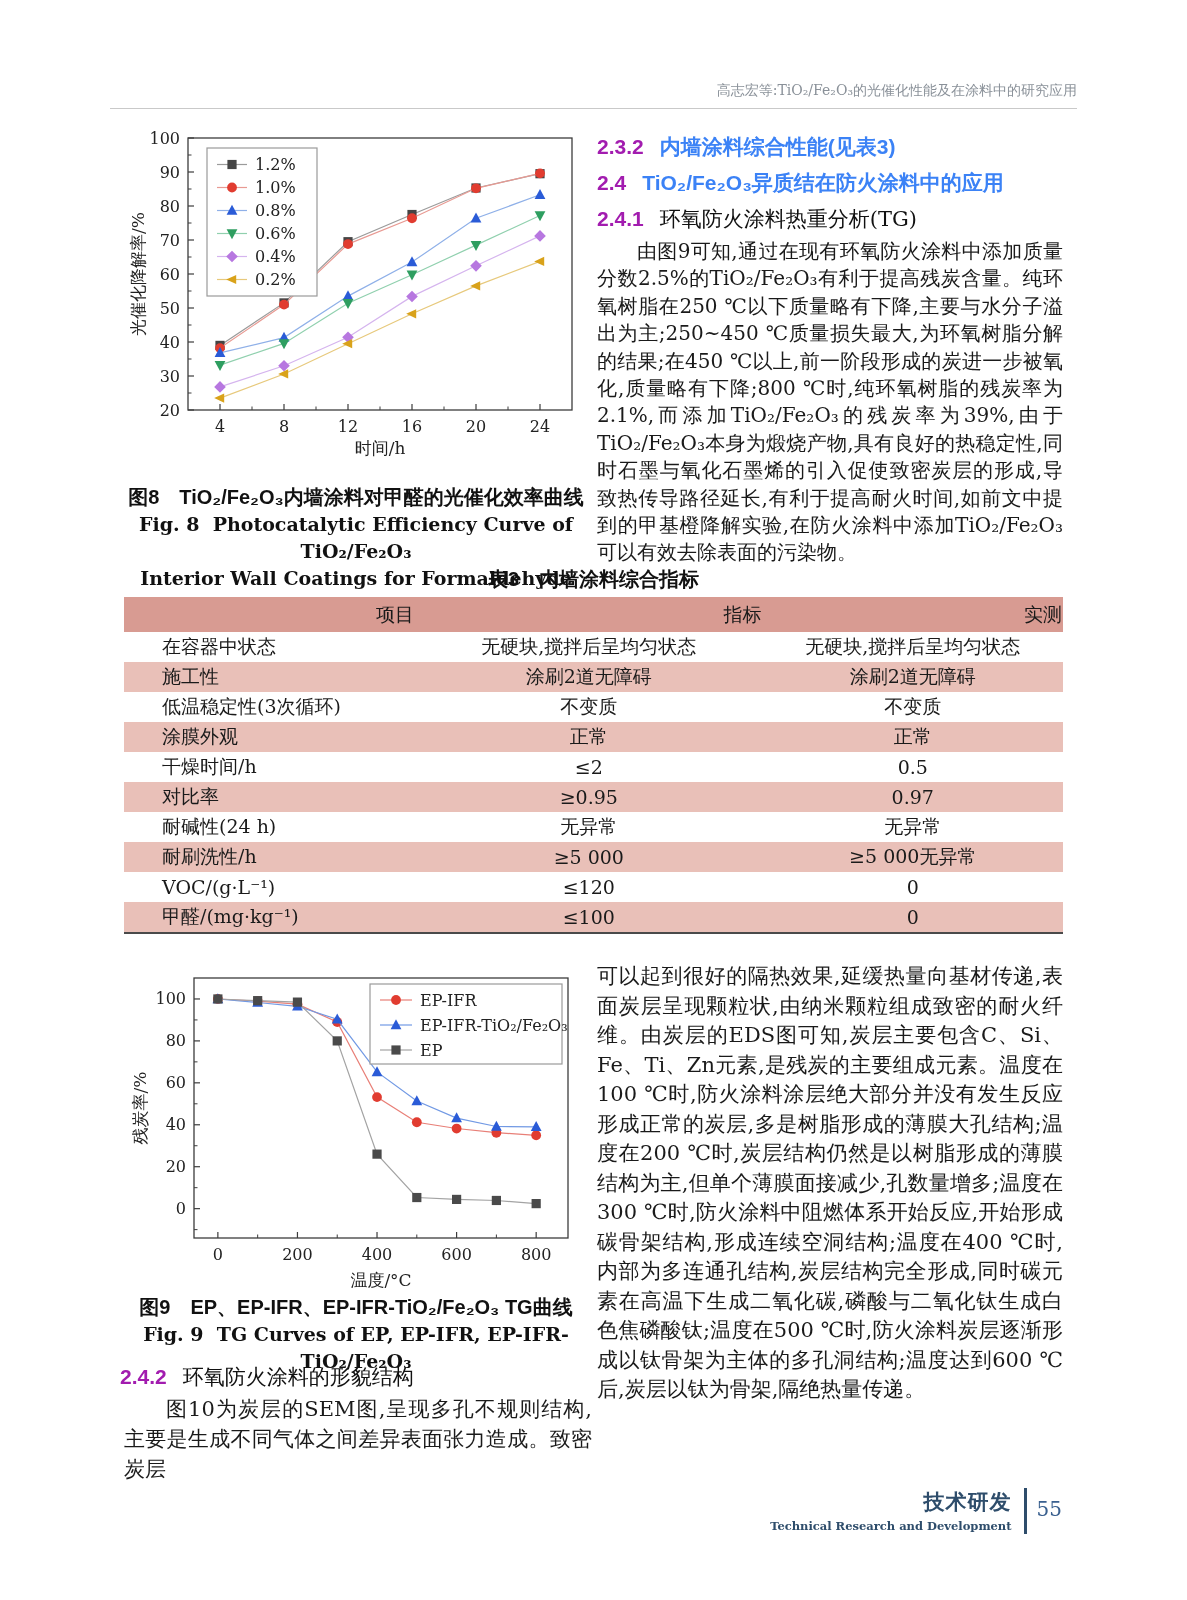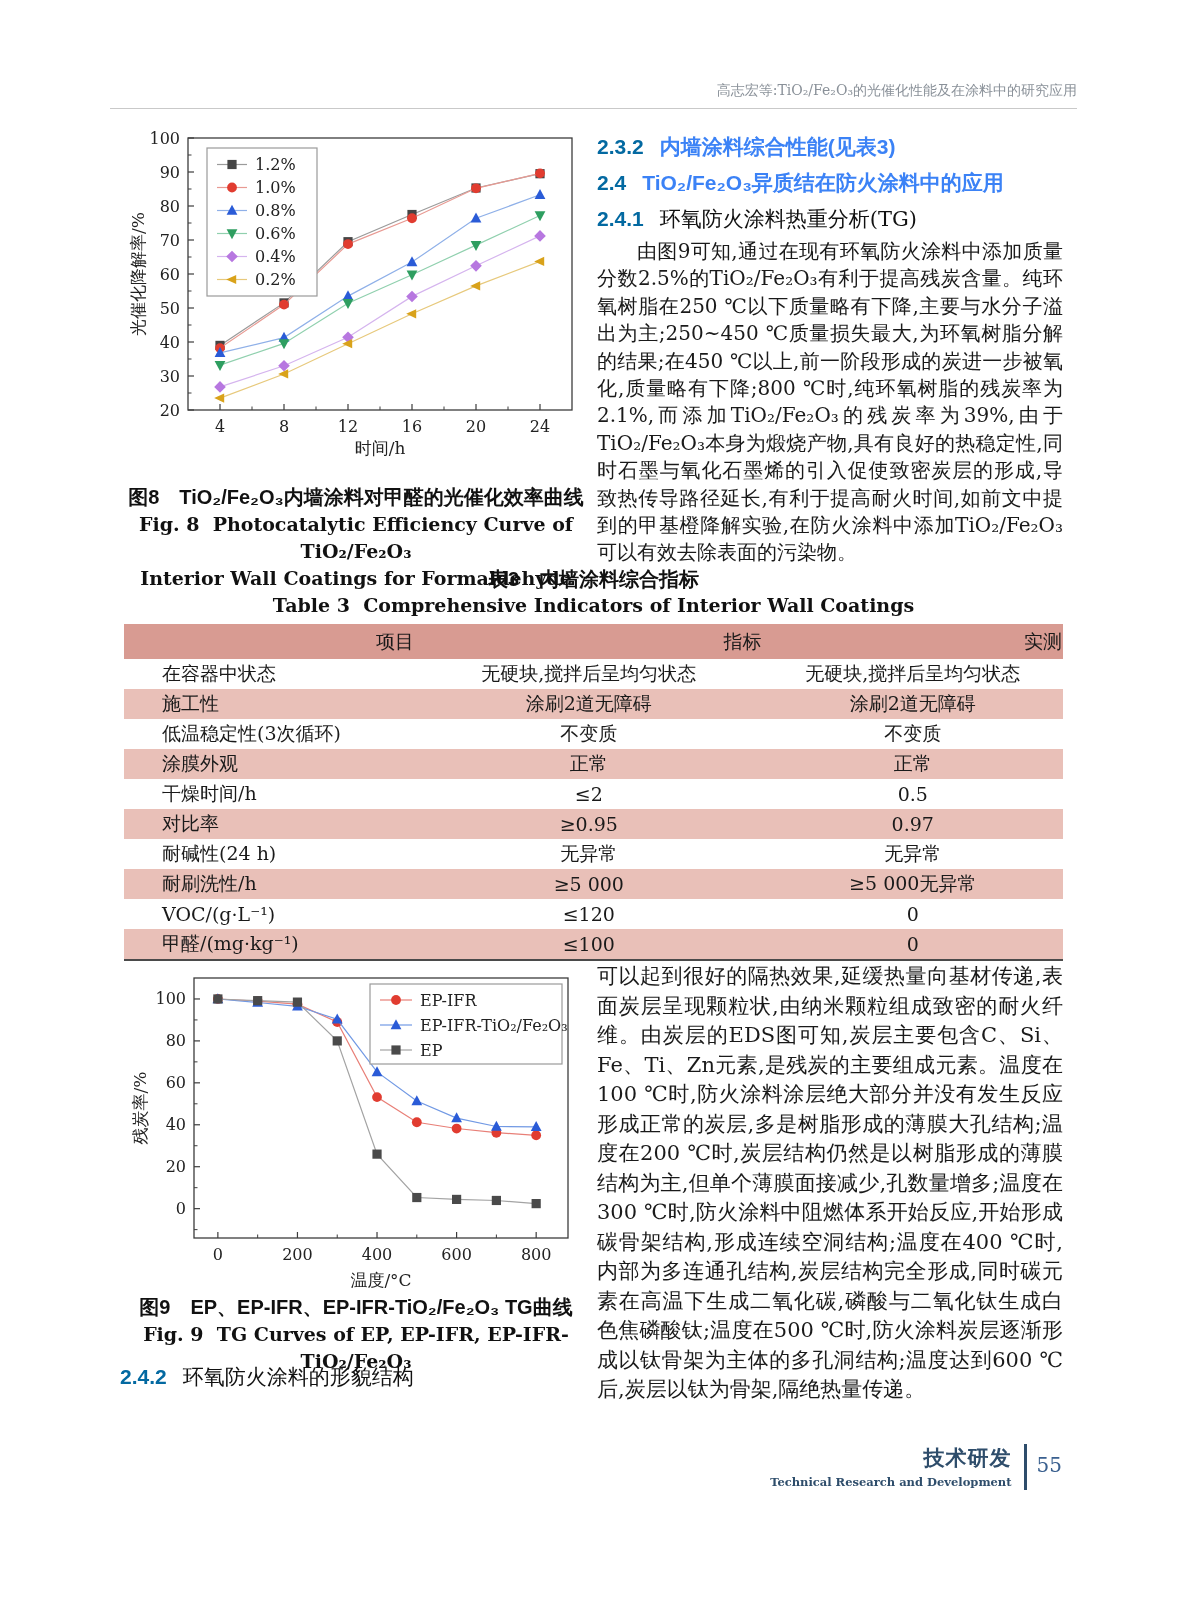--- a/index.html
+++ b/index.html
@@ -24,21 +24,21 @@
   .cap8{left:120px;top:484px;width:472px;}
   .cap9{left:120px;top:1294px;width:472px;}
   .cap-zh{font-family:"Liberation Sans","DejaVu Sans",sans-serif;font-weight:bold;font-size:20px;color:#111;}
   .cap-en{font-family:"DejaVu Serif","Liberation Serif",serif;font-weight:bold;font-size:19px;color:#111;}
 
   
   .right-top{position:absolute;left:597px;top:130px;width:466px;}
   .right-bottom{position:absolute;left:597px;top:962px;width:466px;}
 
   .sec-h{line-height:33px;margin-bottom:1px;white-space:nowrap;}
-  .sec-num{font-family:"Liberation Sans","DejaVu Sans",sans-serif;font-weight:bold;font-size:21px;color:#0369a1;margin-right:16px;}
+  .sec-num{font-family:"Liberation Sans","DejaVu Sans",sans-serif;font-weight:bold;font-size:21px;color:#a21caf;margin-right:16px;}
   .sec-title-red{font-family:"Liberation Sans","DejaVu Sans",sans-serif;font-weight:bold;font-size:21px;color:#3b82f6;}
   .sec-title-plain{font-family:"DejaVu Serif","Liberation Serif",serif;font-size:21px;color:#111;}
 
   p.body{margin:0;text-align:justify;}
   .right-top p.body{font-size:20px;line-height:27.4px;}
   .right-bottom p.body{font-size:21px;line-height:29.5px;}
   .indent{text-indent:2em;}
 
   
   .table-sec{position:absolute;left:124px;top:566px;width:939px;}
@@ -51,21 +51,21 @@
   table.t3 td{height:28px;text-align:center;}
   table.t3 td:first-child{text-align:left;padding-left:38px;}
   table.t3 col.c1{width:31%;} table.t3 col.c2{width:37%;} table.t3 col.c3{width:32%;}
   table.t3 tbody tr:nth-child(even){background:#e9c0b8;}
 
   
   .sec-242{position:absolute;left:120px;top:1360px;width:470px;}
   .p-left-bottom{position:absolute;left:124px;top:1394px;width:468px;font-size:21px;line-height:30px;}
 
   
-  .footer{position:absolute;top:1444px;right:125px;display:flex;align-items:flex-start;}
+  .footer{position:absolute;top:1488px;right:125px;display:flex;align-items:flex-start;}
   .f-text{text-align:right;}
   .f-zh{font-family:"Liberation Sans","DejaVu Sans",sans-serif;font-weight:bold;font-size:21px;color:#2e4d6b;letter-spacing:1px;}
   .f-en{font-family:"DejaVu Serif","Liberation Serif",serif;font-weight:bold;font-size:11.5px;color:#2e4d6b;margin-top:3px;}
   .f-bar{width:3px;height:46px;background:#2e4d6b;margin:0 10px 0 12px;}
   .f-page{font-family:"DejaVu Serif","Liberation Serif",serif;font-size:20px;color:#3a608f;margin-top:9px;}
 </style>
 </head>
 <body>
 
 <div class="page">
@@ -213,21 +213,20 @@
       <span class="sec-num">2.4</span><span class="sec-title-red">TiO₂/Fe₂O₃异质结在防火涂料中的应用</span>
     </div>
     <div class="sec-h">
       <span class="sec-num">2.4.1</span><span class="sec-title-plain">环氧防火涂料热重分析(TG)</span>
     </div>
     <p class="body indent">由图9可知,通过在现有环氧防火涂料中添加质量分数2.5%的TiO₂/Fe₂O₃有利于提高残炭含量。纯环氧树脂在250 ℃以下质量略有下降,主要与水分子溢出为主;250~450 ℃质量损失最大,为环氧树脂分解的结果;在450 ℃以上,前一阶段形成的炭进一步被氧化,质量略有下降;800 ℃时,纯环氧树脂的残炭率为2.1%,而添加TiO₂/Fe₂O₃的残炭率为39%,由于TiO₂/Fe₂O₃本身为煅烧产物,具有良好的热稳定性,同时石墨与氧化石墨烯的引入促使致密炭层的形成,导致热传导路径延长,有利于提高耐火时间,如前文中提到的甲基橙降解实验,在防火涂料中添加TiO₂/Fe₂O₃可以有效去除表面的污染物。</p>
   </div>
 
   <div class="table-sec">
     <div class="tbl-title-zh">表3　内墙涂料综合指标</div>
-    <div class="tbl-title-en">Table 3&nbsp;&nbsp;Comprehensive Indicators of Interior Wall Coatings</div>
     <table class="t3" id="table3">
       <colgroup>
           <col class="c1">
           <col class="c2">
           <col class="c3">
         </colgroup>
       <thead>
           <tr>
             <th>项目</th>
             <th>指标</th>
@@ -378,20 +377,21 @@
     </svg>
 
   <div class="caption cap9">
     <div class="cap-zh">图9　EP、EP-IFR、EP-IFR-TiO₂/Fe₂O₃ TG曲线</div>
     <div class="cap-en">Fig. 9&nbsp;&nbsp;TG Curves of EP, EP-IFR, EP-IFR-TiO₂/Fe₂O₃</div>
   </div>
 
   <div class="sec-242 sec-h">
     <span class="sec-num">2.4.2</span><span class="sec-title-plain">环氧防火涂料的形貌结构</span>
   </div>
+  <p class="body indent p-left-bottom">图10为炭层的SEM图,呈现多孔不规则结构,主要是生成不同气体之间差异表面张力造成。致密炭层</p>
 
   <div class="right-bottom">
     <p class="body">可以起到很好的隔热效果,延缓热量向基材传递,表面炭层呈现颗粒状,由纳米颗粒组成致密的耐火纤维。由炭层的EDS图可知,炭层主要包含C、Si、Fe、Ti、Zn元素,是残炭的主要组成元素。温度在100 ℃时,防火涂料涂层绝大部分并没有发生反应形成正常的炭层,多是树脂形成的薄膜大孔结构;温度在200 ℃时,炭层结构仍然是以树脂形成的薄膜结构为主,但单个薄膜面接减少,孔数量增多;温度在300 ℃时,防火涂料中阻燃体系开始反应,开始形成碳骨架结构,形成连续空洞结构;温度在400 ℃时,内部为多连通孔结构,炭层结构完全形成,同时碳元素在高温下生成二氧化碳,磷酸与二氧化钛生成白色焦磷酸钛;温度在500 ℃时,防火涂料炭层逐渐形成以钛骨架为主体的多孔洞结构;温度达到600 ℃后,炭层以钛为骨架,隔绝热量传递。</p>
   </div>
 
   <div class="footer">
     <div class="f-text">
       <div class="f-zh">技术研发</div>
       <div class="f-en">Technical Research and Development</div>
     </div>

